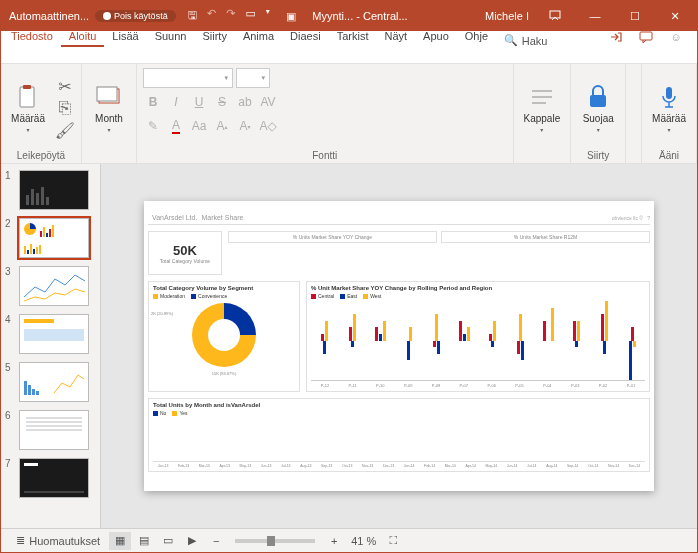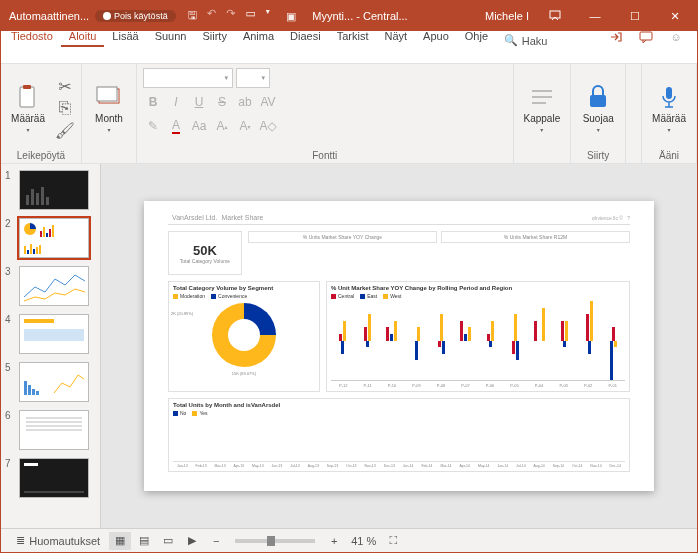--- a/index.html
+++ b/index.html
@@ -43,21 +43,21 @@
 .fontsel { width:90px; height:20px; border:1px solid #ccc; background:#fff; font-size:10px; padding:0 4px; color:#999; display:flex; align-items:center; justify-content:space-between;}
 
 
 .workspace { flex:1; display:flex; overflow:hidden; background:#f3f2f1;}
 .thumbs { width:100px; background:#f3f2f1; overflow-y:auto; border-right:1px solid #d0d0d0; padding:4px 0;}
 .thumb { display:flex; gap:4px; padding:2px 6px 6px 4px; align-items:flex-start;}
 .thumb .num { font-size:10px; color:#666; width:10px;}
 .thumb .mini { width:70px; height:40px; background:#fff; border:1px solid #bbb; position:relative; overflow:hidden;}
 .thumb.selected .mini { outline:2px solid #c43e1c; outline-offset:0; }
 .editor { flex:1; display:flex; align-items:center; justify-content:center; overflow:hidden; background:#e6e6e6;}
-.slide { width:510px; height:290px; background:#fff; box-shadow:0 2px 8px rgba(0,0,0,0.3); padding:10px 24px; font-size:7px; color:#333; overflow:hidden;}
+.slide { width:510px; height:290px; background:#fff; box-shadow:0 2px 8px rgba(0,0,0,0.3); padding:10px 4px; font-size:7px; color:#333; overflow:hidden;}
 
 
 .status { height:24px; background:#f3f2f1; border-top:1px solid #d0d0d0; display:flex; align-items:center; font-size:11px; color:#555; padding:0 8px;}
 .status .left { flex:1;}
 .status .btns { display:flex; gap:2px; align-items:center;}
 .status .vbtn { width:22px; height:18px; display:flex; align-items:center; justify-content:center; border:1px solid transparent;}
 .status .vbtn.active { background:#ddd; }
 .zoomslider { width:80px; height:4px; background:#ccc; position:relative; margin:0 6px;}
 .zoomslider .handle { position:absolute; top:-3px; left:32px; width:8px; height:10px; background:#888;}
 .zoom { padding:0 4px;text-align:right;}

